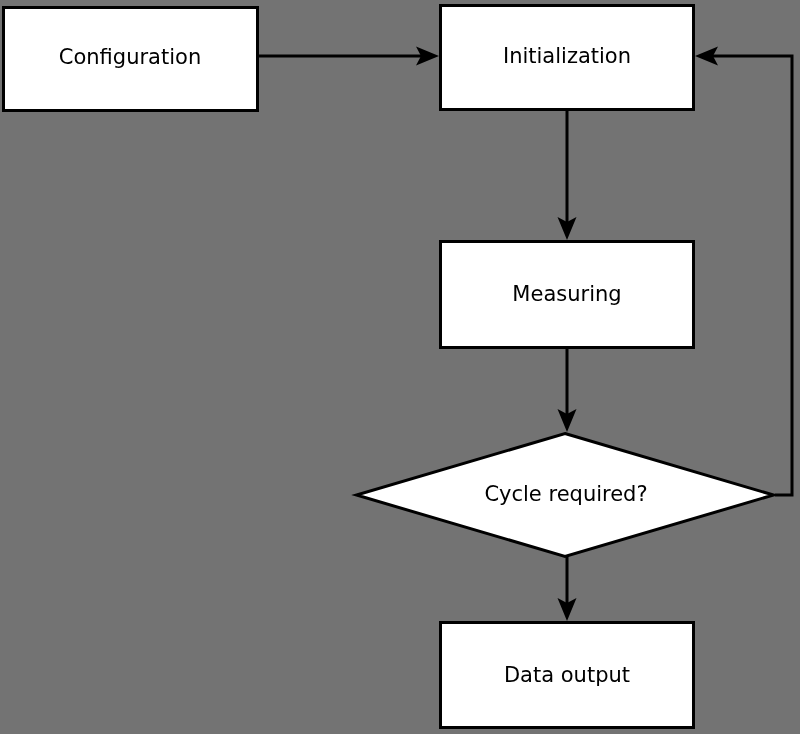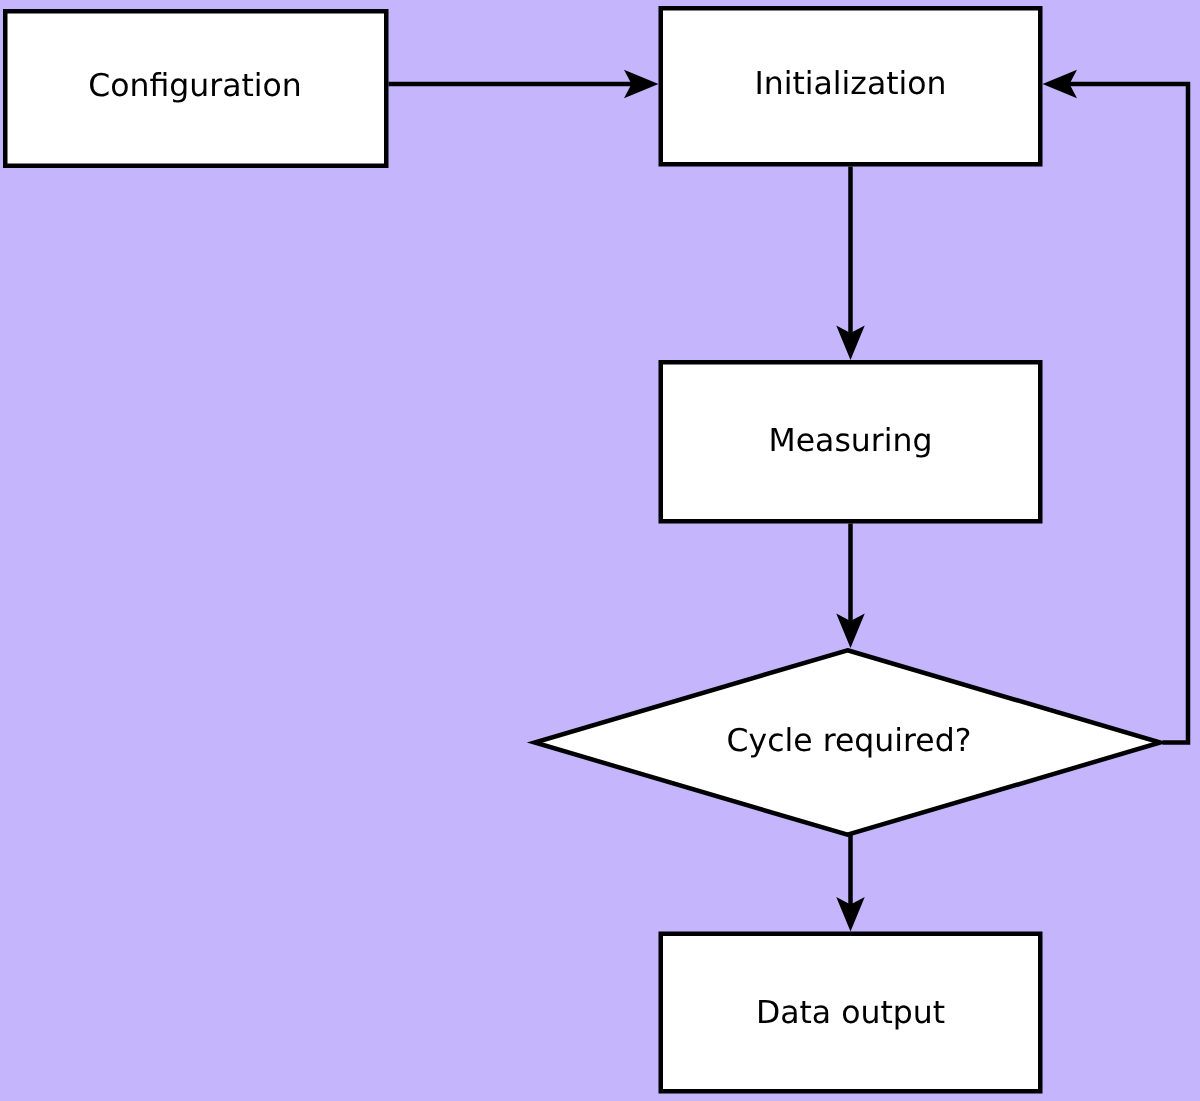--- a/index.html
+++ b/index.html
@@ -8,21 +8,21 @@
     padding: 0;
     background: #ffffff;
   }
   body {
     font-family: "DejaVu Sans", "Liberation Sans", sans-serif;
   }
   #diagram-root {
     position: relative;
     width: 800px;
     height: 734px;
-    background: #c4b5fd;
+    background: #737373;
     overflow: hidden;
   }
   #flow-svg {
     position: absolute;
     left: 0;
     top: 0;
     width: 800px;
     height: 734px;
     display: block;
   }

